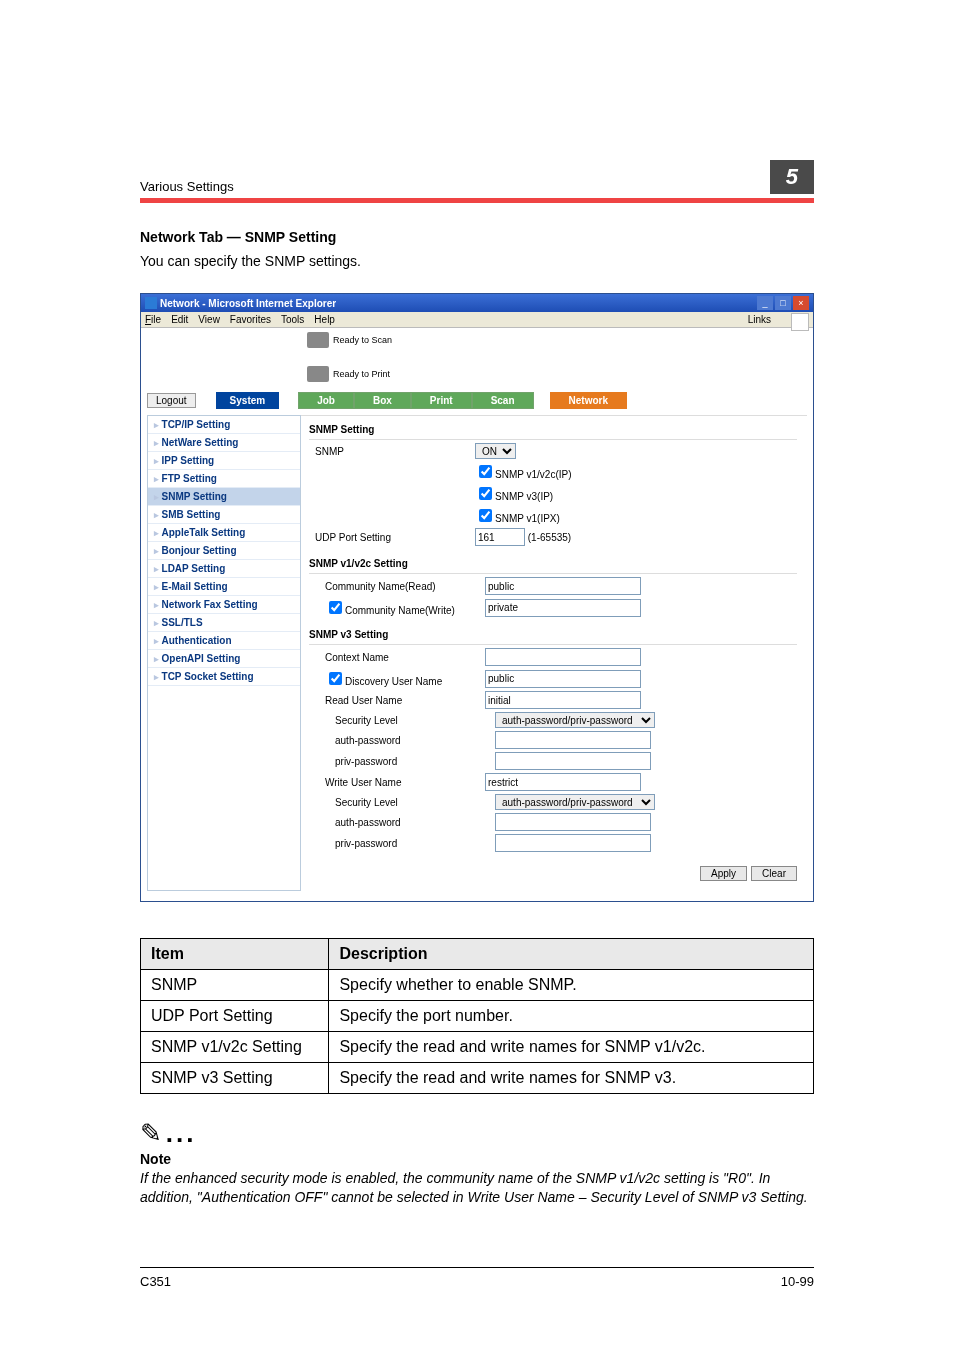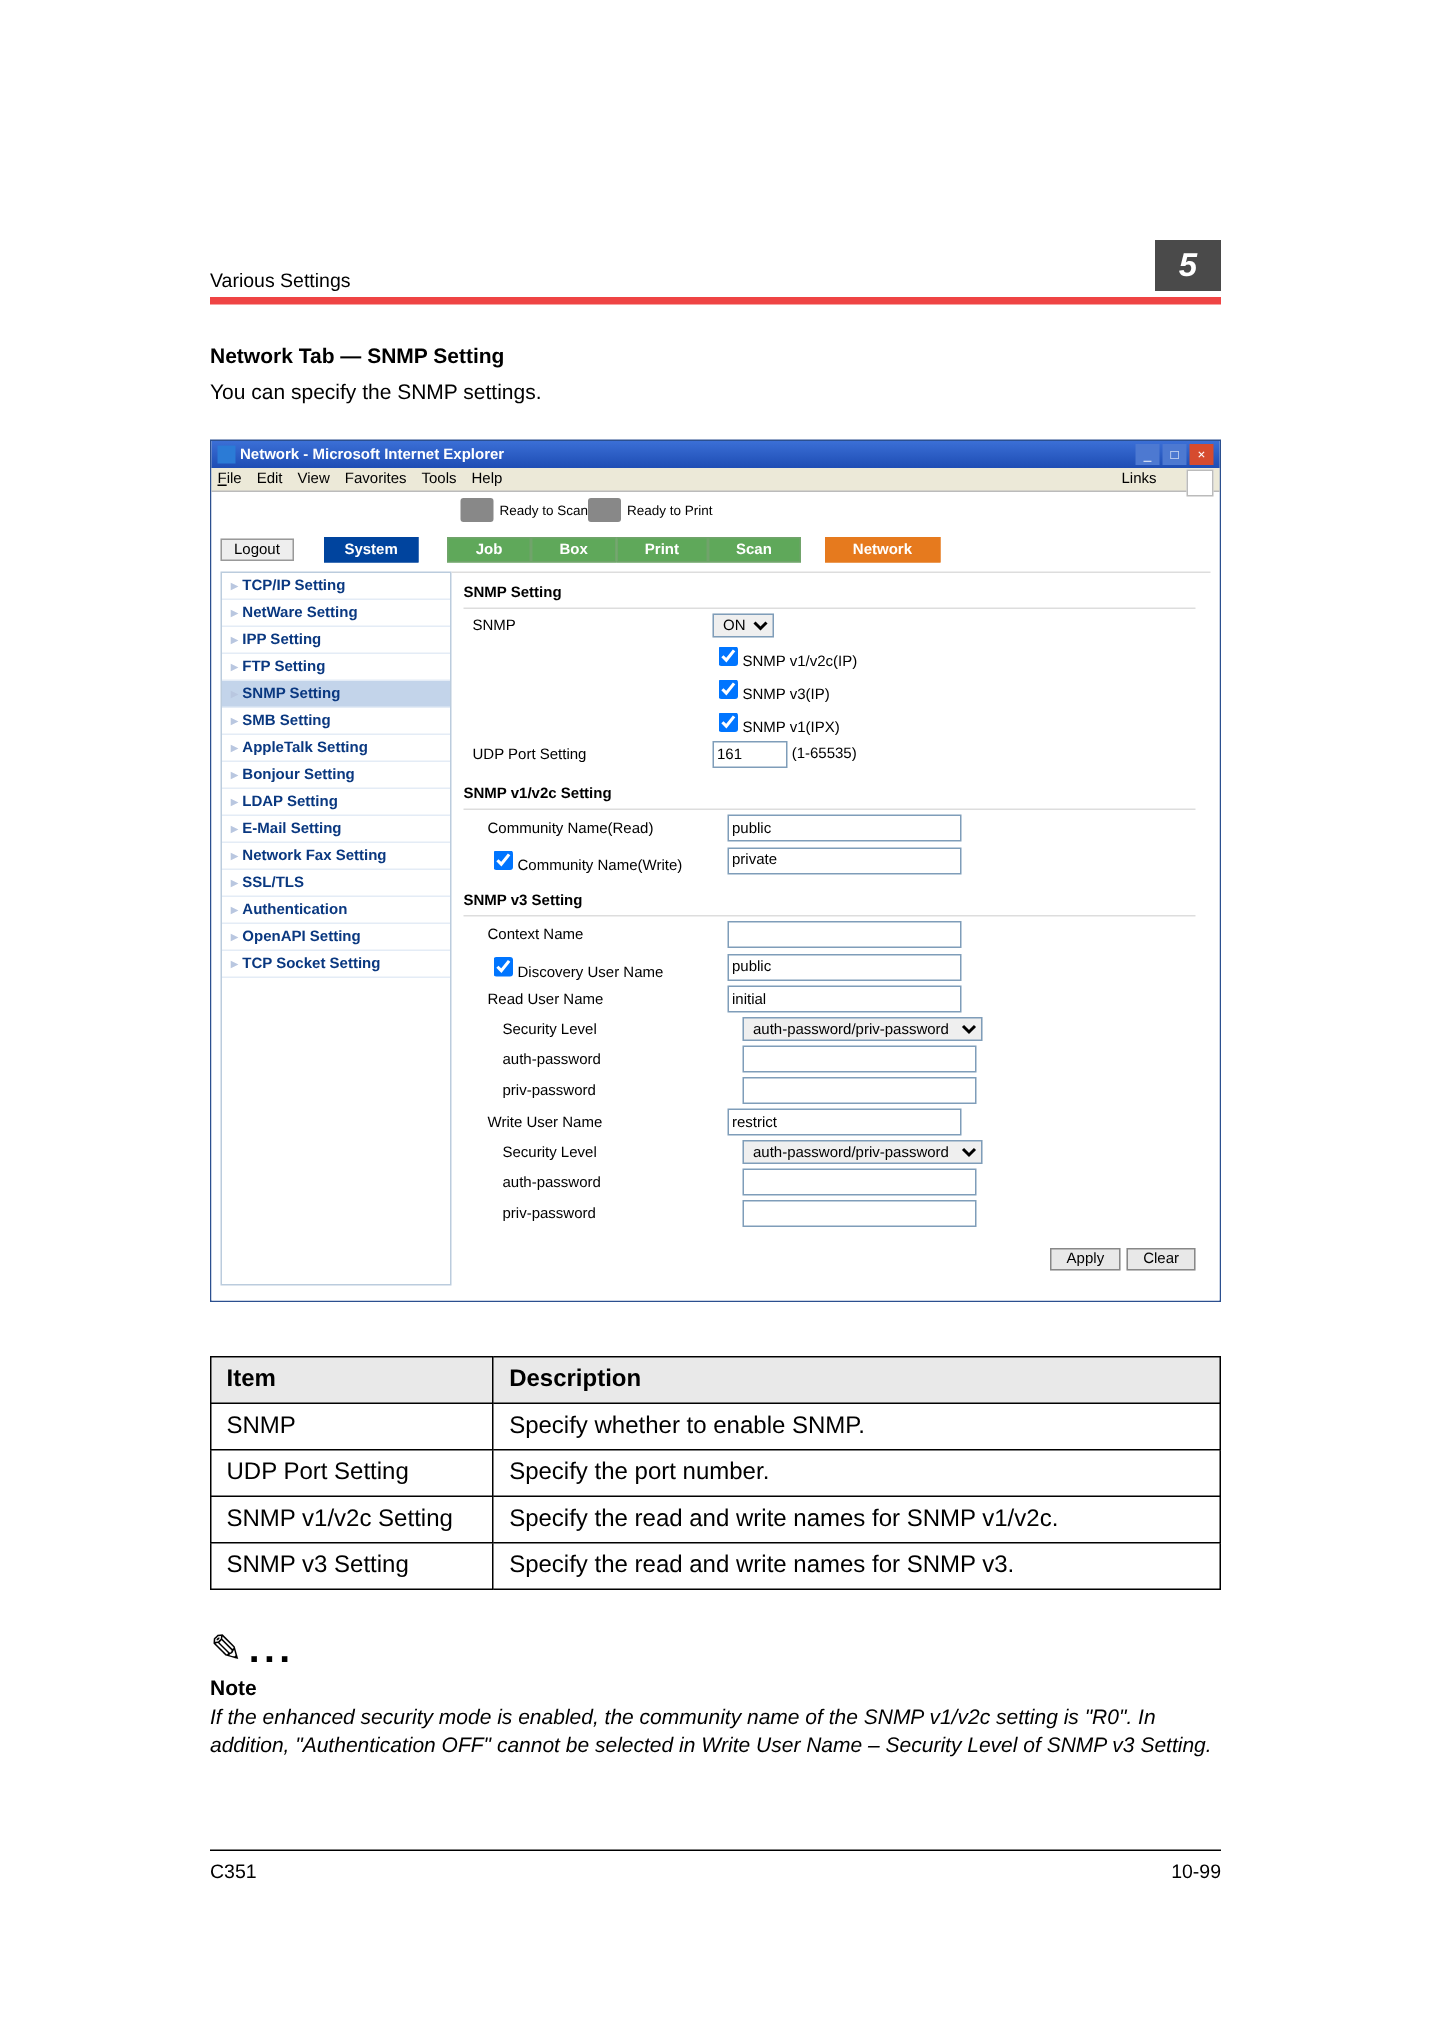--- a/index.html
+++ b/index.html
@@ -17,21 +17,21 @@
   .ie-ico{width:12px;height:12px;background:#2b7bd6;display:inline-block;}
   .winbtns{display:flex;gap:2px;}
   .wbtn{width:16px;height:14px;background:#4d79d1;color:#fff;display:flex;align-items:center;justify-content:center;font-size:9px;}
   .wbtn.close{background:#d64b2f;}
   .ie-menu{background:#ece9d8;padding:2px 4px;display:flex;gap:10px;border-bottom:1px solid #bbb;position:relative;}
   .ie-menu .mi{color:#000;}
   .ie-menu .mi u{text-decoration:underline;}
   .ie-links{position:absolute;right:42px;color:#000;}
   .ie-eico{position:absolute;right:4px;top:1px;width:16px;height:16px;background:#fff;border:1px solid #bbb;}
   .ie-body{background:#fff;padding:4px 6px 10px 6px;}
-  .status{display:flex;flex-direction:row;gap:0;margin-left:160px;font-size:9px;}
+  .status{display:flex;flex-direction:column;gap:18px;margin-left:160px;font-size:9px;}
   .status-row{display:flex;align-items:center;gap:4px;}
   .prn-ico{width:22px;height:16px;background:#888;border-radius:2px;}
   .tabs-row{margin-top:10px;display:flex;align-items:center;gap:20px;}
   .logout-btn{border:1px solid #999;background:#eee;padding:1px 8px;font-size:10px;}
   .tabsys{background:#00449e;color:#fff;border:1px solid #00449e;padding:2px 13px;font-size:10px;font-weight:bold;}
   .tabstrip{display:flex;margin-left:-1px;}
   .tab{border:1px solid #71a36b;background:#c7e3c1;color:#2f6b33;padding:2px 18px;font-size:10px;font-weight:bold;}
   .tab.active{background:#e67a1e;color:#fff;border-color:#e67a1e;margin-left:16px;}
   .tab.green{background:#5fa85a;color:#fff;}
   .content-row{display:flex;margin-top:6px;}

